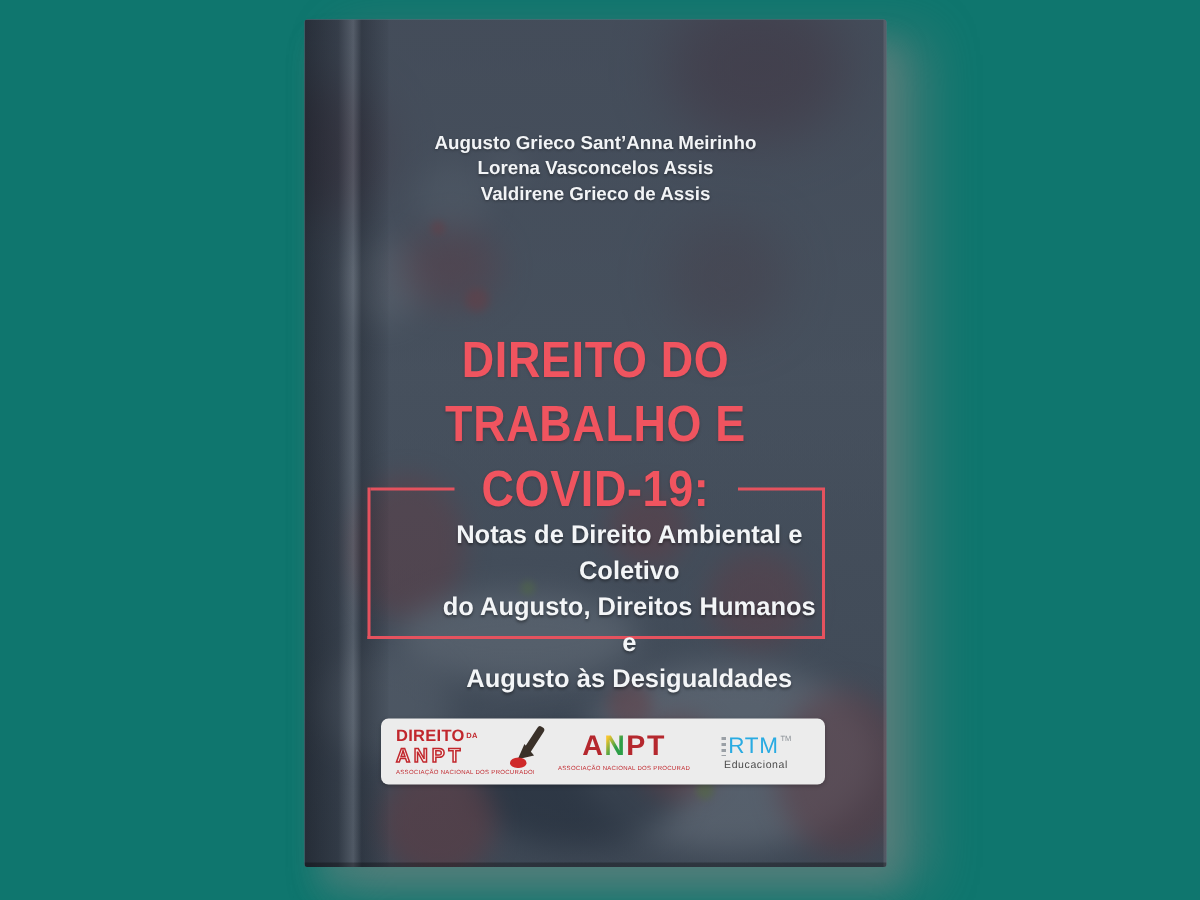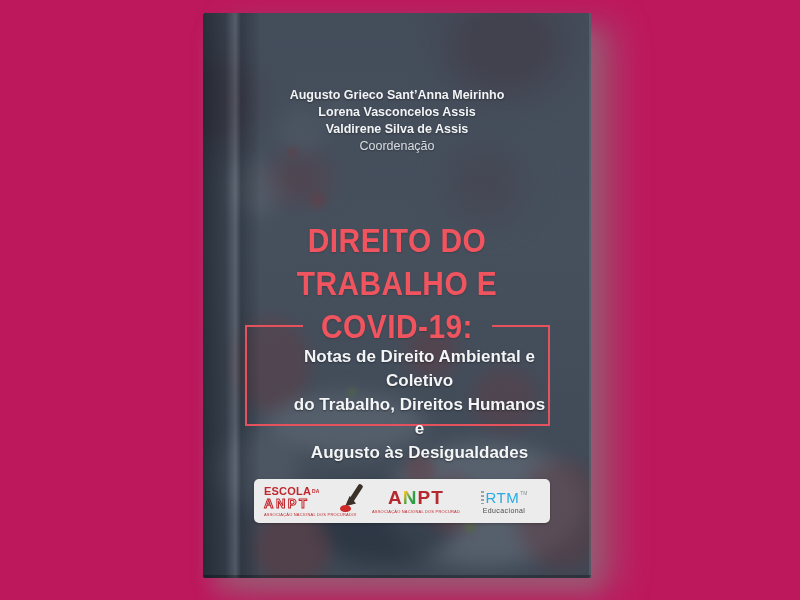--- a/index.html
+++ b/index.html
@@ -1,21 +1,21 @@
 <!DOCTYPE html>
 <html><head>
 <meta charset="utf-8">
 <style>
   html,body{margin:0;padding:0;}
   body{
     width:800px;height:600px;background:#ffffff;
     font-family:"Liberation Sans", sans-serif;
     overflow:hidden;position:relative;
   }
-  .stage{position:absolute;left:0;top:0;width:800px;height:600px;background:#be185d;}
+  .stage{position:absolute;left:0;top:0;width:800px;height:600px;background:#0f766e;}
 
   
   .book{
     position:absolute;left:203px;top:13px;width:388px;height:565px;
     border-radius:2px;
     box-shadow:26px 12px 34px rgba(128,128,128,0.48), 8px 16px 20px rgba(140,140,140,0.30);
     overflow:hidden;
     background:#5d6774;
   }
   .cover-art{position:absolute;inset:0;overflow:hidden;
@@ -129,45 +129,44 @@
 
     <div class="spine-shade"></div>
     <div class="edge-light"></div>
     <div class="bottom-dark"></div>
 
     <div class="content">
 
       <div class="authors">
         <div>Augusto Grieco Sant’Anna Meirinho</div>
         <div>Lorena Vasconcelos Assis</div>
-        <div>Valdirene Silva de Assis</div>
-        <div class="coord">Coordenação</div>
+        <div>Valdirene Grieco de Assis</div>
       </div>
 
       <div class="title">
         <div>DIREITO DO</div>
         <div>TRABALHO E</div>
         <div>COVID-19:</div>
       </div>
 
       <div class="subtitle-box">
         <div class="seg left"></div>
         <div class="seg right"></div>
         <div class="subtitle">
           <div>Notas de Direito Ambiental e Coletivo</div>
-          <div>do Trabalho, Direitos Humanos e</div>
+          <div>do Augusto, Direitos Humanos e</div>
           <div>Augusto às Desigualdades</div>
         </div>
       </div>
 
       <div class="logo-bar">
 
         <div class="logo-cell escola">
           <div class="escola-line1">
-            <span>ESCOLA</span><span class="da">DA</span>
+            <span>DIREITO</span><span class="da">DA</span>
           </div>
           <div class="escola-line2">ANPT</div>
           <div class="escola-caption">ASSOCIAÇÃO NACIONAL DOS PROCURADORES DO TRABALHO</div>
           <div class="quill">
             <div class="shaft"></div>
             <div class="nib"></div>
             <div class="ink"></div>
           </div>
         </div>
 

